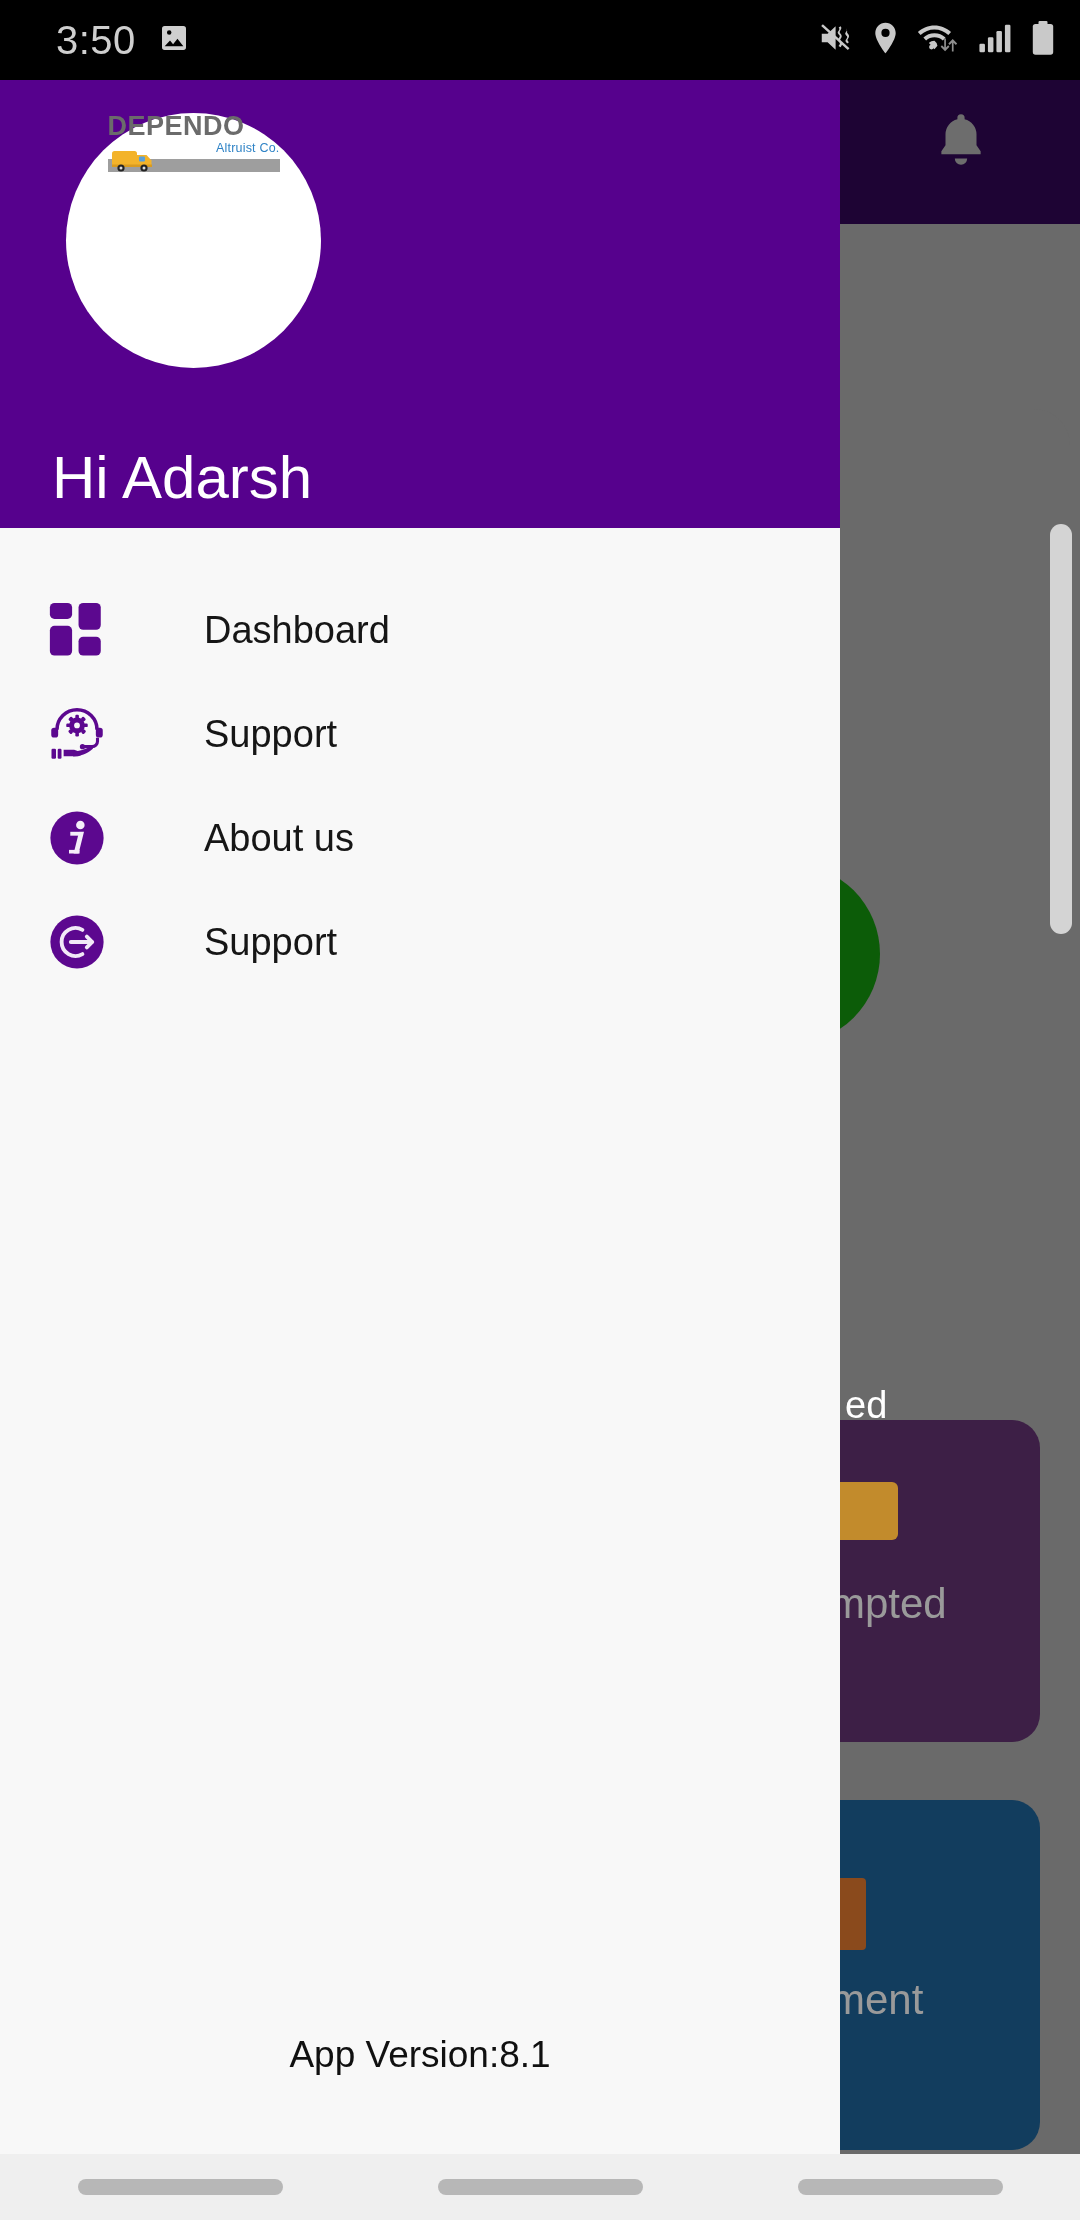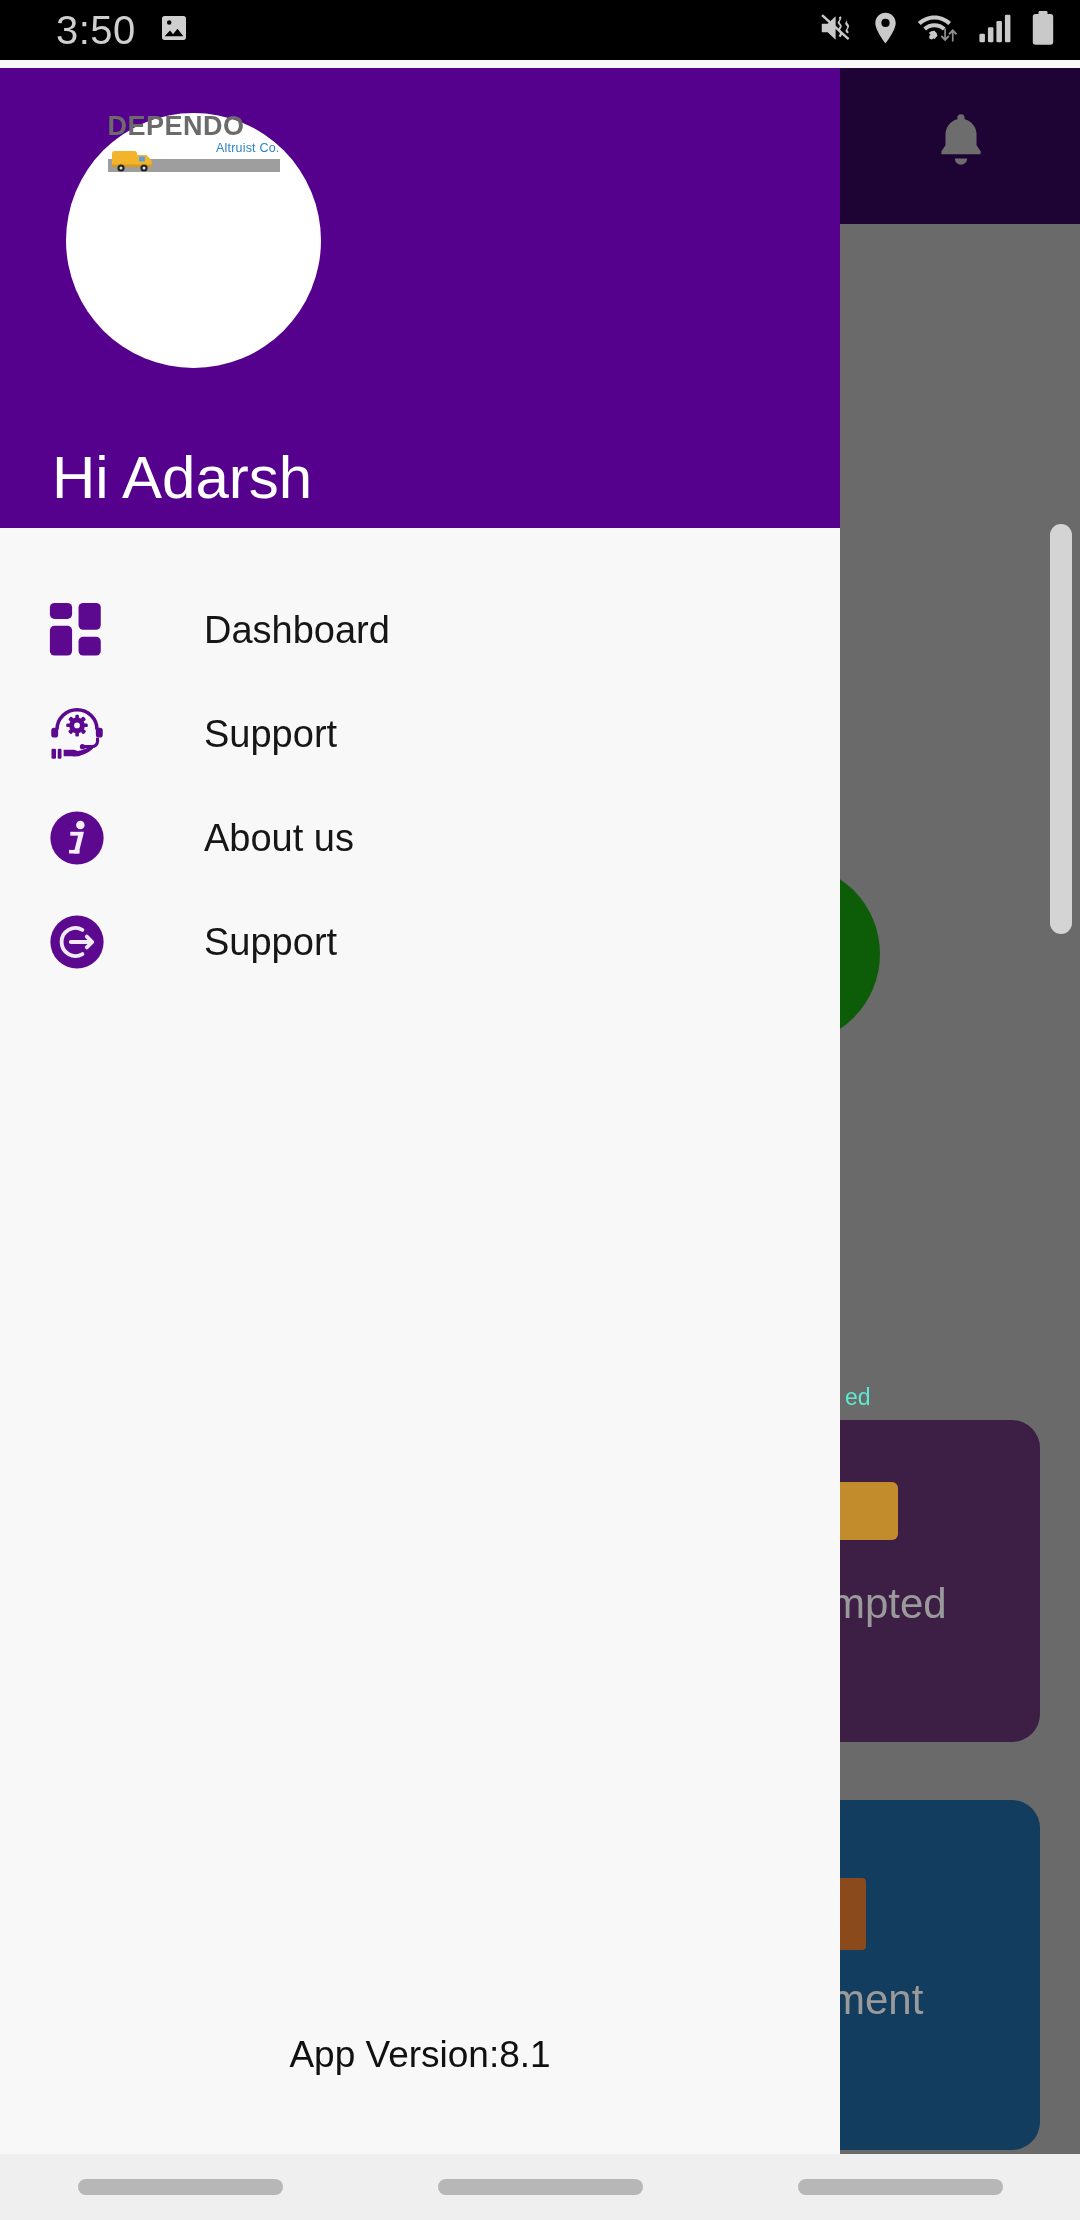--- a/index.html
+++ b/index.html
@@ -7,21 +7,21 @@
     width:1080px; height:2220px;
     background:#000;
     font-family:"Liberation Sans", sans-serif;
     overflow:hidden;
   }
 
   #screen { position:relative; width:1080px; height:2220px; overflow:hidden; background:#f8f8f8; }
 
   
   #status-bar {
-    position:absolute; top:0; left:0; width:1080px; height:60px;
+    position:absolute; top:0; left:0; width:1080px; height:80px;
     background:#000; display:flex; align-items:center;
     padding:0 24px 0 56px; z-index:60;
   }
   #status-time { color:#cfcfcf; font-size:40px; letter-spacing:0.5px; }
   #status-left-icons { display:flex; align-items:center; margin-left:22px; }
   #status-right-icons {
     margin-left:auto; display:flex; align-items:center; gap:17px;
   }
 
   
@@ -46,21 +46,21 @@
   }
   #bg-scrollbar-track {
     position:absolute; top:290px; right:8px; width:22px; height:460px;
   }
   #bg-scrollbar-thumb {
     position:absolute; top:300px; right:8px;
     width:22px; height:410px; background:#d4d4d4; border-radius:11px;
   }
   #bg-text-ed {
     position:absolute; top:1160px; left:845px;
-    font-size:23px; color:#5eead4;
+    font-size:38px; color:#ffffff;
   }
   .bg-card {
     position:absolute; border-radius:28px; overflow:hidden;
   }
   #bg-card-attempted {
     top:1196px; left:620px; width:420px; height:322px;
     background:#3d1f46;
   }
   #bg-card-payment {
     top:1576px; left:620px; width:420px; height:350px;

